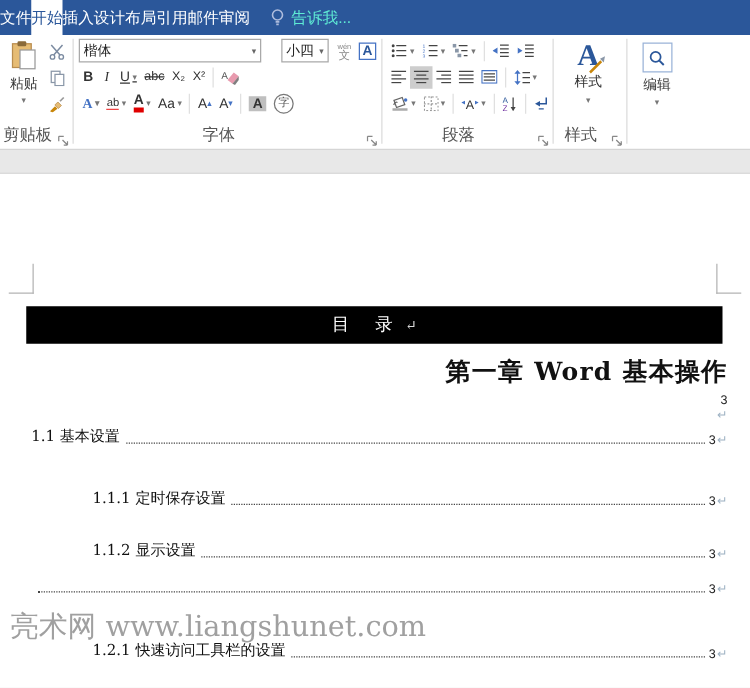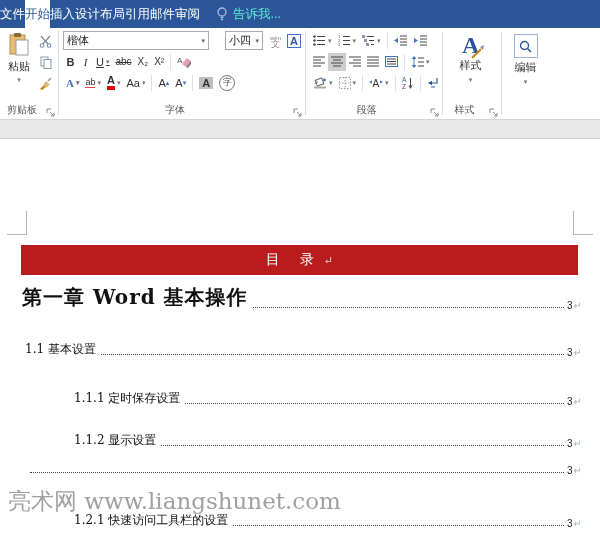--- a/index.html
+++ b/index.html
@@ -15,21 +15,21 @@
   .tab.active { background:#fff; color:#2b579a; }
   .tellme { display:flex; align-items:center; gap:5px; color:#5eead4;
     font-size:12.5px; padding:0 10px; margin-left:6px; }
 
   
   #ribbon { position:absolute; top:28px; left:0; width:600px; height:92px;
     background:#fff; border-bottom:1px solid #d5d5d5; display:flex; }
   .group { position:relative; height:91px; padding-top:2px; }
   .gsep { width:1px; background:#dcdcdc; height:84px; margin-top:3px; }
   .glabel { position:absolute; bottom:2px; left:0; right:14px; text-align:center;
-    font-size:10px; color:#555; white-space:nowrap; }
+    font-size:13px; color:#555; white-space:nowrap; }
   .launcher { position:absolute; bottom:2px; right:3px; width:9px; height:9px; }
   .btn { display:inline-flex; align-items:center; justify-content:center;
     height:18px; min-width:15px; padding:0 2px; font-size:11px; color:#333;
     border:1px solid transparent; }
   .btn.sel { background:#cdcdcd; }
   .dd::after { content:"▾"; font-size:7px; color:#777; margin-left:2px; }
   .row { display:flex; align-items:center; height:21px; padding-left:4px; }
   .vline { width:1px; height:16px; background:#e0e0e0; margin:0 3px; }
 
   
@@ -80,31 +80,31 @@
     margin-bottom:2px; }
 
   
   #docarea { position:absolute; top:120px; left:0; width:600px; height:430px;
     background:#e8e8e8; }
   #page { position:absolute; top:18px; left:0; width:600px; height:412px;
     background:#fff; border-top:1px solid #d0d0d0; }
   .crop { position:absolute; background:#b4b4b4; }
 
   #banner { position:absolute; top:106px; left:21px; width:557px; height:30px;
-    background:#b91c1c; display:flex; align-items:center; justify-content:center;
+    background:#000000; display:flex; align-items:center; justify-content:center;
     color:#fff; font-size:14px; font-family:"DejaVu Serif", serif;
     letter-spacing:8px; }
   #banner .pmark { color:#d9d9d9; letter-spacing:0; font-size:11px; margin-left:2px; }
 
   .tocline { position:absolute; right:18px; display:flex; align-items:flex-end; }
   .tocline .txt { white-space:nowrap; font-family:"DejaVu Serif", serif; color:#111; }
   .tocline .leader { flex:1; border-bottom:1.5px dotted #444; margin:0 3px 3px 5px; }
   .tocline .pg { font-size:10px; color:#222; margin-bottom:0; }
   .tocline .pmark { font-size:10px; color:#9fb3c4; margin-left:1px; }
-  #toc-heading { top:145px; left:22px; }
+  #toc-heading { top:145px; left:22px;flex-direction:column; }
   #toc-heading .txt { font-size:20px; font-weight:bold; letter-spacing:1px; }
   .lvl2 { left:25px; } .lvl2 .txt { font-size:12px; }
   .lvl3 { left:74px; } .lvl3 .txt { font-size:12px; }
   #toc-r0 { top:202px; } #toc-r1 { top:251px; } #toc-r2 { top:293px; }
   #toc-r3 { top:326px; } #toc-r4 { top:373px; }
 
   #watermark { position:absolute; top:347px; left:8px; font-size:23px;
     color:#a0a0a0; font-family:"DejaVu Serif", serif; white-space:nowrap;
     z-index:0; }
   .tocline { z-index:1; }

